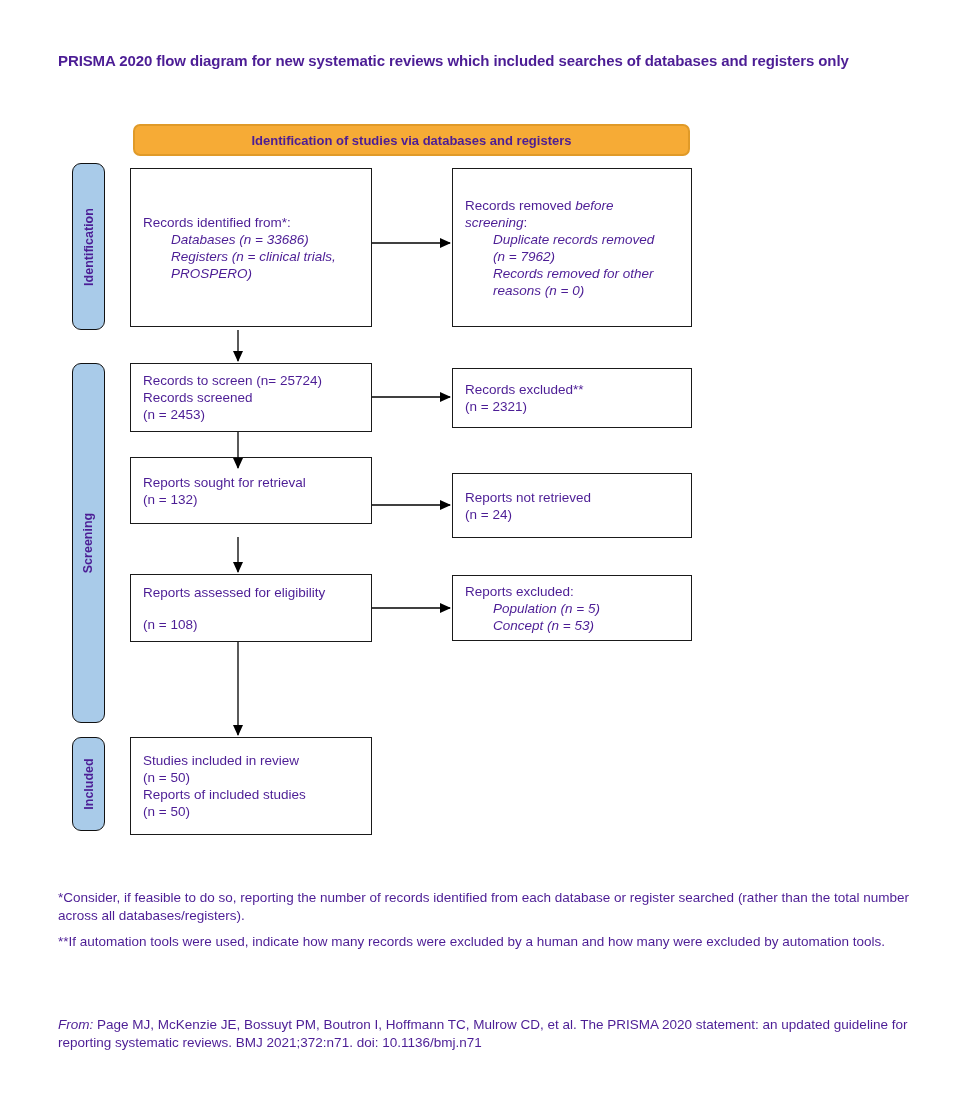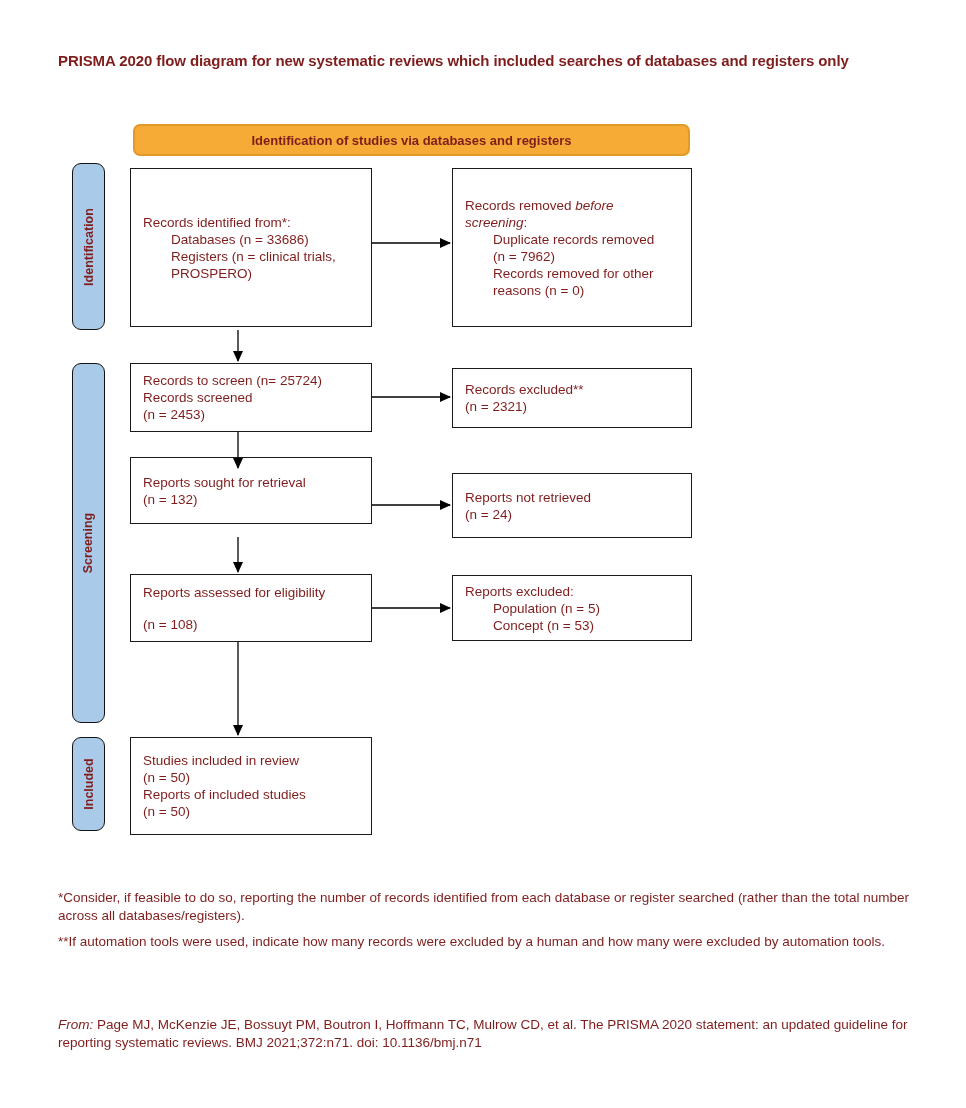--- a/index.html
+++ b/index.html
@@ -1,21 +1,21 @@
 <!DOCTYPE html>
 <html style="--banner-fill: #F6AB36; --banner-border: #E09A28; --sidebar-fill: #A9CBE9; --box-border: #1A1A1A;"><head>
 <meta charset="utf-8">
 <style>
   html,body{margin:0;padding:0;background:#ffffff;}
   .page{
     position:relative;
     width:966px;height:1108px;
     background:#ffffff;
     font-family:"Liberation Sans","DejaVu Sans",sans-serif;
-    color:#7f1d1d;
+    color:#4c1d95;
     overflow:hidden;
   }
   .title{
     position:absolute;left:58px;top:52px;width:860px;
     font-size:15px;font-weight:bold;letter-spacing:-0.1px;
   }
   .banner{
     position:absolute;left:133px;top:124px;width:557px;height:32px;
     background:var(--banner-fill,#F6AB36);
     border:2px solid var(--banner-border,#E09A28);
@@ -54,21 +54,21 @@
   .box1{top:168px;height:159px;}
   .box2{top:168px;height:159px;}
   .box3{top:363px;height:69px;}
   .box4{top:368px;height:60px;}
   .box5{top:457px;height:67px;}
   .box6{top:473px;height:65px;}
   .box7{top:574px;height:68px;gap:15px;}
   .box8{top:575px;height:66px;}
   .box9{top:737px;height:98px;}
   .line{white-space:nowrap;}
-  .indent{padding-left:28px;}
+  .indent{padding-left:28px;font-style:italic;}
   .it{font-style:italic;}
   .arrows{position:absolute;left:0;top:0;width:966px;height:1108px;pointer-events:none;}
   .footnote{
     position:absolute;left:58px;width:856px;
     font-size:13.5px;line-height:18px;
   }
   .fn1{top:889px;}
   .fn2{top:933px;}
   .citation{top:1016px;}
 </style>

